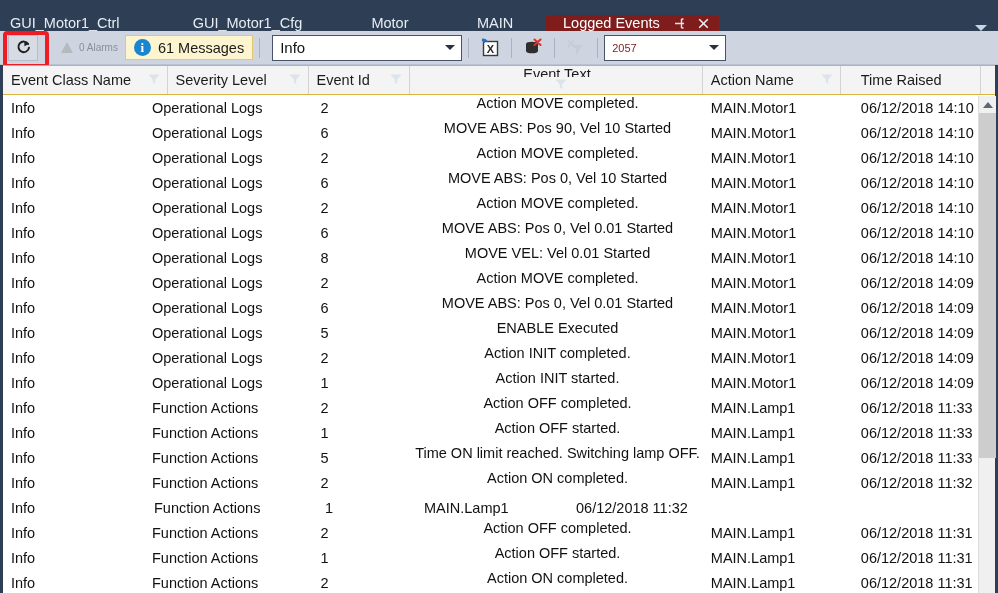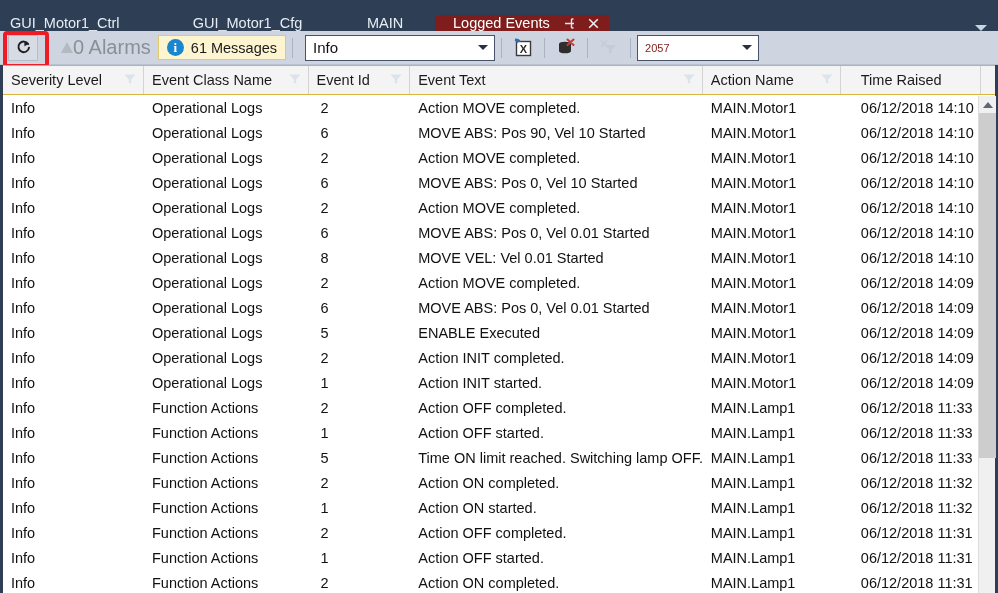--- a/index.html
+++ b/index.html
@@ -114,24 +114,24 @@
   }
   .tb-sep {
     width: 1px; height: 20px;
     background: #a9b3c2;
     margin: 0 6px;
     flex: 0 0 auto;
   }
   .alarm-chip {
     display: flex;
     align-items: center;
-    gap: 0;
+    gap: 6px;
     padding: 3px 7px;
     color: #8b8f96;
-    font-size: 20px;
+    font-size: 10px;
     box-sizing: border-box;
   }
   .msg-chip {
     display: flex;
     align-items: center;
     gap: 7px;
     padding: 3px 8px;
     background: #fdf4d0;
     border: 1px solid #e3c86c;
     color: #1b1b1b;
@@ -270,21 +270,21 @@
     box-sizing: border-box;
     white-space: nowrap;
     overflow: hidden;
   }
   .cell.num { padding-left: 12px; }
 
   
   .c-sev   { width: 143px; }
   .c-class { width: 167px; }
   .c-id    { width: 103px; }
-  .c-text  { width: 297px; }
+  .c-text  { width: 297px; flex-direction: column; }
   .c-src   { width: 140px; }
   .c-time  { width: 130px; margin-left: 12px; }
   .c-pad   { flex: 1 1 auto; border-right: none; }
 
   
   .vscroll {
     position: absolute;
     right: 3px; top: 96px;
     width: 17px;
     height: 497px;
@@ -315,20 +315,23 @@
 <body>
 
 <div id="app">
 
   <div class="tabbar">
     <div class="tab t-ctrl">
       <span class="tablabel">GUI_Motor1_Ctrl</span>
     </div>
     <div class="tab t-cfg">
       <span class="tablabel">GUI_Motor1_Cfg</span>
+    </div>
+    <div class="tab t-motor">
+      <span class="tablabel">Motor</span>
     </div>
     <div class="tab t-main">
       <span class="tablabel">MAIN</span>
     </div>
     <div class="tab active">
       <span class="tablabel">Logged Events</span>
       <span class="tab-icons">
         <span class="pin-icon">
           <svg width="15" height="15" viewBox="0 0 15 15">
             <path d="M3 7.5 H12 M9.5 3 V12 M9.5 3 H11.5 M9.5 12 H11.5" stroke="#dfe6ef" stroke-width="1.4" fill="none"></path>
@@ -417,36 +420,36 @@
       <span class="arrow" style="width:22px;display:flex;align-items:center;justify-content:center;">
         <span class="sel-caret"></span>
       </span>
     </div>
 
   </div>
 
   <div class="grid">
 
     <div class="headrow">
+      <div class="hcell c-class">
+        <span class="hlabel">Event Class Name</span>
+        <span class="funnel">
+          <svg width="14" height="14" viewBox="0 0 14 14">
+              <path d="M1.5 2.5 L12.5 2.5 L8.2 7.4 L8.2 12 L5.8 10.4 L5.8 7.4 Z" fill="#dde3ea"></path>
+            </svg>
+        </span>
+      </div>
       <div class="hcell c-sev">
         <span class="hlabel">Severity Level</span>
         <span class="funnel">
           <svg width="14" height="14" viewBox="0 0 14 14">
               <path d="M1.5 2.5 L12.5 2.5 L8.2 7.4 L8.2 12 L5.8 10.4 L5.8 7.4 Z" fill="#dde3ea"></path>
             </svg>
         </span>
       </div>
-      <div class="hcell c-class">
-        <span class="hlabel">Event Class Name</span>
-        <span class="funnel">
-          <svg width="14" height="14" viewBox="0 0 14 14">
-              <path d="M1.5 2.5 L12.5 2.5 L8.2 7.4 L8.2 12 L5.8 10.4 L5.8 7.4 Z" fill="#dde3ea"></path>
-            </svg>
-        </span>
-      </div>
       <div class="hcell c-id">
         <span class="hlabel">Event Id</span>
         <span class="funnel">
           <svg width="14" height="14" viewBox="0 0 14 14">
               <path d="M1.5 2.5 L12.5 2.5 L8.2 7.4 L8.2 12 L5.8 10.4 L5.8 7.4 Z" fill="#dde3ea"></path>
             </svg>
         </span>
       </div>
       <div class="hcell c-text">
         <span class="hlabel">Event Text</span>
@@ -614,21 +617,20 @@
           <div class="cell c-id num">2</div>
           <div class="cell c-text">Action ON completed.</div>
           <div class="cell c-src">MAIN.Lamp1</div>
           <div class="cell c-time">06/12/2018 11:32</div>
           <div class="cell c-pad"></div>
         </div>
         <div class="row">
           <div class="cell c-sev">Info</div>
           <div class="cell c-class">Function Actions</div>
           <div class="cell c-id num">1</div>
-          <div class="cell c-text">Action ON started.</div>
           <div class="cell c-src">MAIN.Lamp1</div>
           <div class="cell c-time">06/12/2018 11:32</div>
           <div class="cell c-pad"></div>
         </div>
         <div class="row">
           <div class="cell c-sev">Info</div>
           <div class="cell c-class">Function Actions</div>
           <div class="cell c-id num">2</div>
           <div class="cell c-text">Action OFF completed.</div>
           <div class="cell c-src">MAIN.Lamp1</div>

